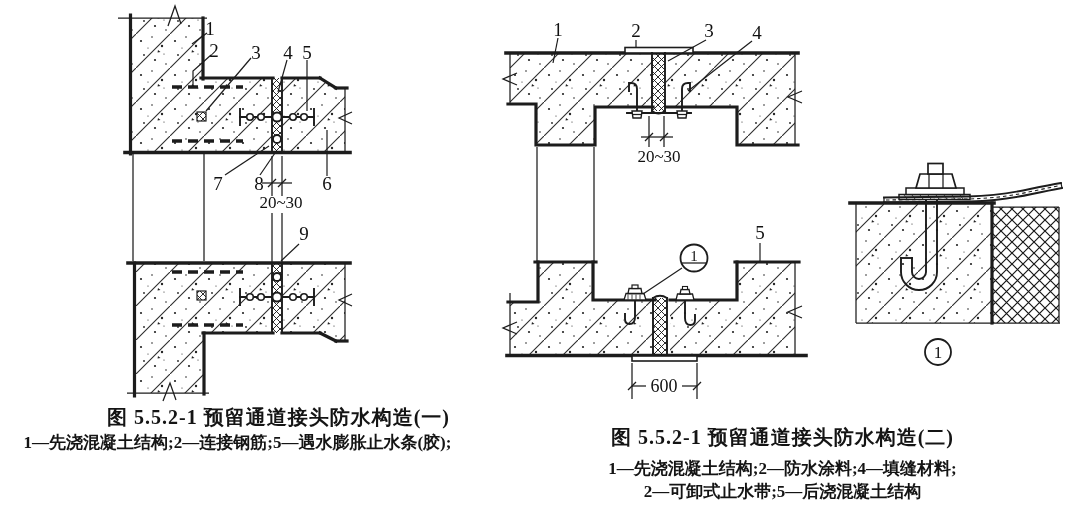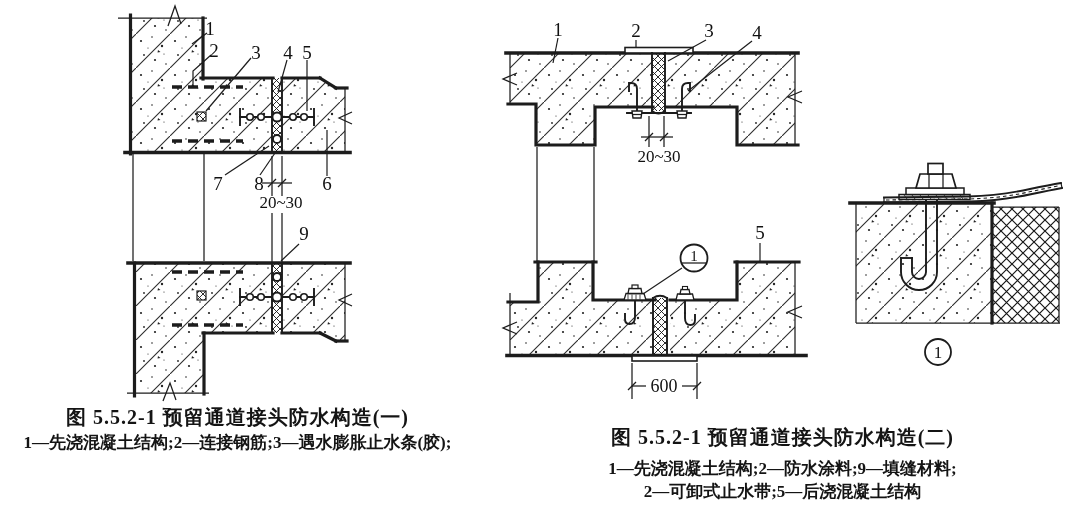--- a/index.html
+++ b/index.html
@@ -303,24 +303,24 @@
       <path d="M886,200 L969,199 C999,198 1015,195 1031,191.5 C1043,189 1053,187 1060,185.5" fill="none" stroke="#1c1c1c" stroke-width="1.1" stroke-dasharray="3.5 3"></path>
     </g>
 
     <g>
       <circle cx="938" cy="352" r="13" fill="none" stroke="#1c1c1c" stroke-width="1.8"></circle>
       <text x="938" y="358" style="font-size:17px" class="dimtxt">1</text>
     </g>
   </g>
 </svg>
 
-<div class="caption-title" style="left:25px; top:404px; width:425px;">图 5.5.2-1  预留通道接头防水构造(一)</div>
+<div class="caption-title" style="left:25px; top:404px; width:425px;text-align:right;">图 5.5.2-1  预留通道接头防水构造(一)</div>
 <div class="caption-legend" style="left:0px; top:431px; width:475px;">
-  <div>1—先浇混凝土结构;2—连接钢筋;3—遇水膨胀止水条(胶);</div>
+  <div>1—先浇混凝土结构;2—连接钢筋;5—遇水膨胀止水条(胶);</div>
 </div>
 
 <div class="caption-title" style="left:560px; top:424px; width:445px;">图 5.5.2-1  预留通道接头防水构造(二)</div>
 <div class="caption-legend" style="left:560px; top:457px; width:445px;">
-  <div>1—先浇混凝土结构;2—防水涂料;9—填缝材料;</div>
+  <div>1—先浇混凝土结构;2—防水涂料;4—填缝材料;</div>
   <div>2—可卸式止水带;5—后浇混凝土结构</div>
 </div>
 
 </div>
 
 </body></html>

